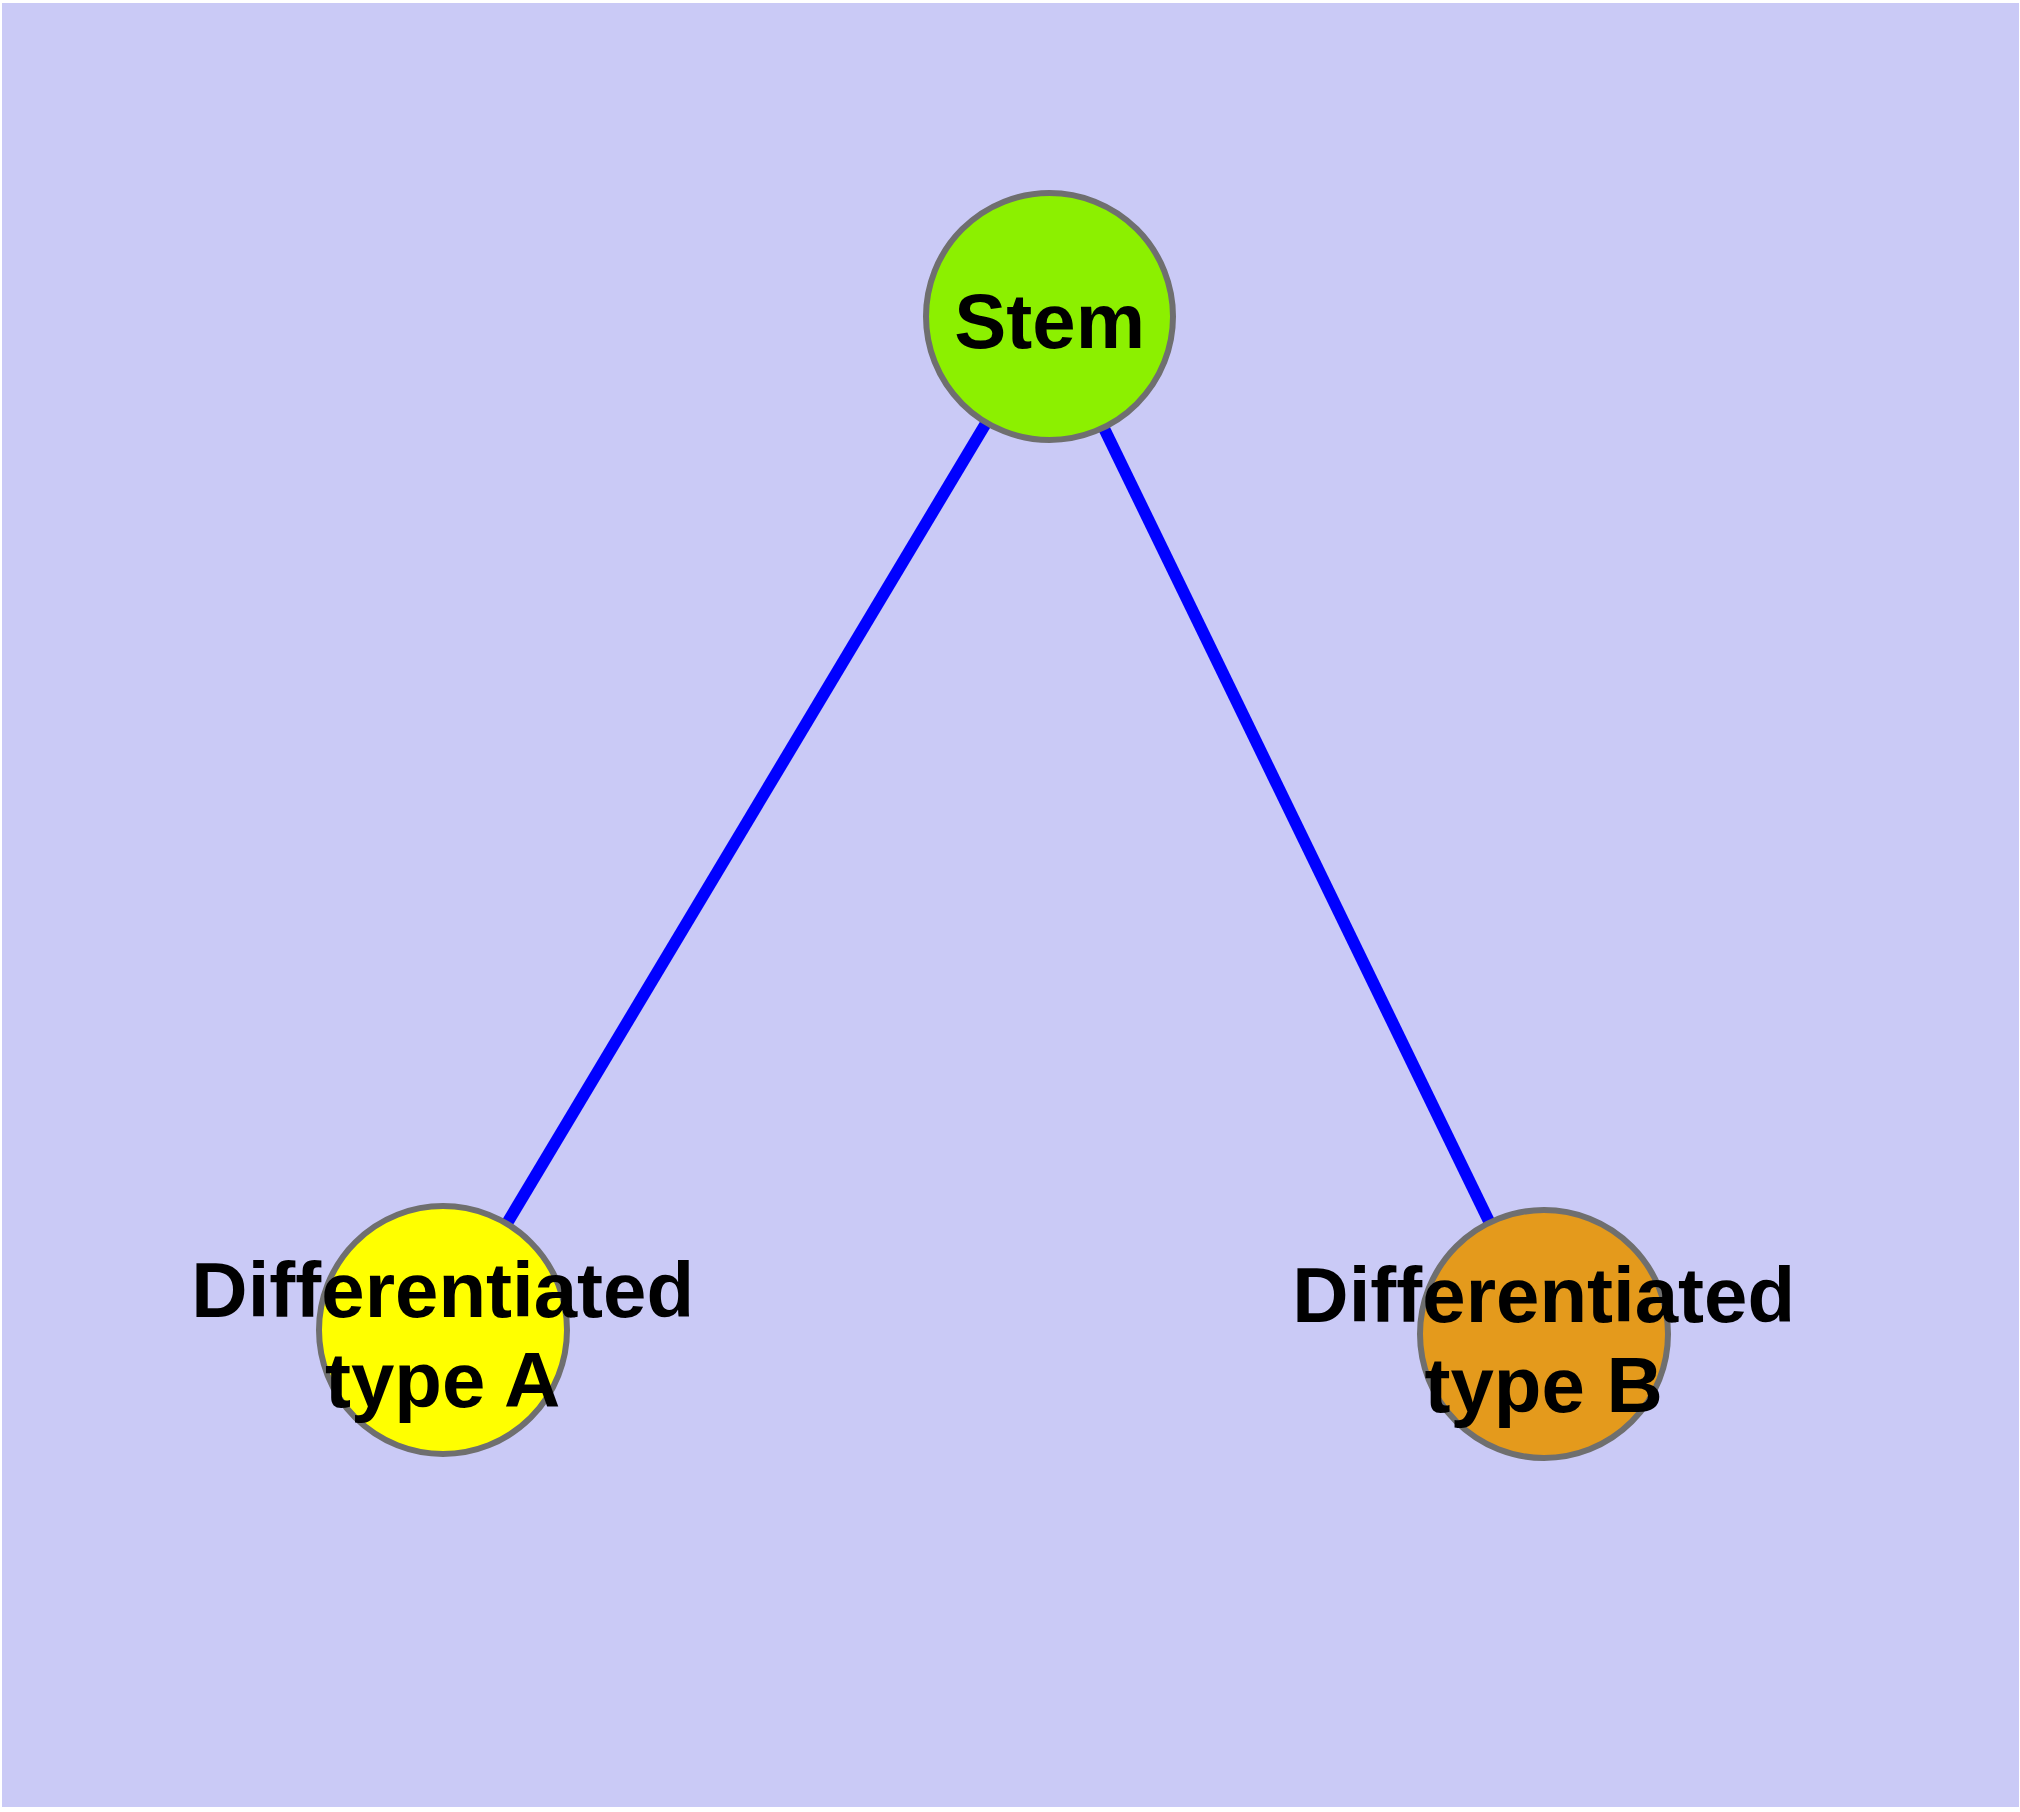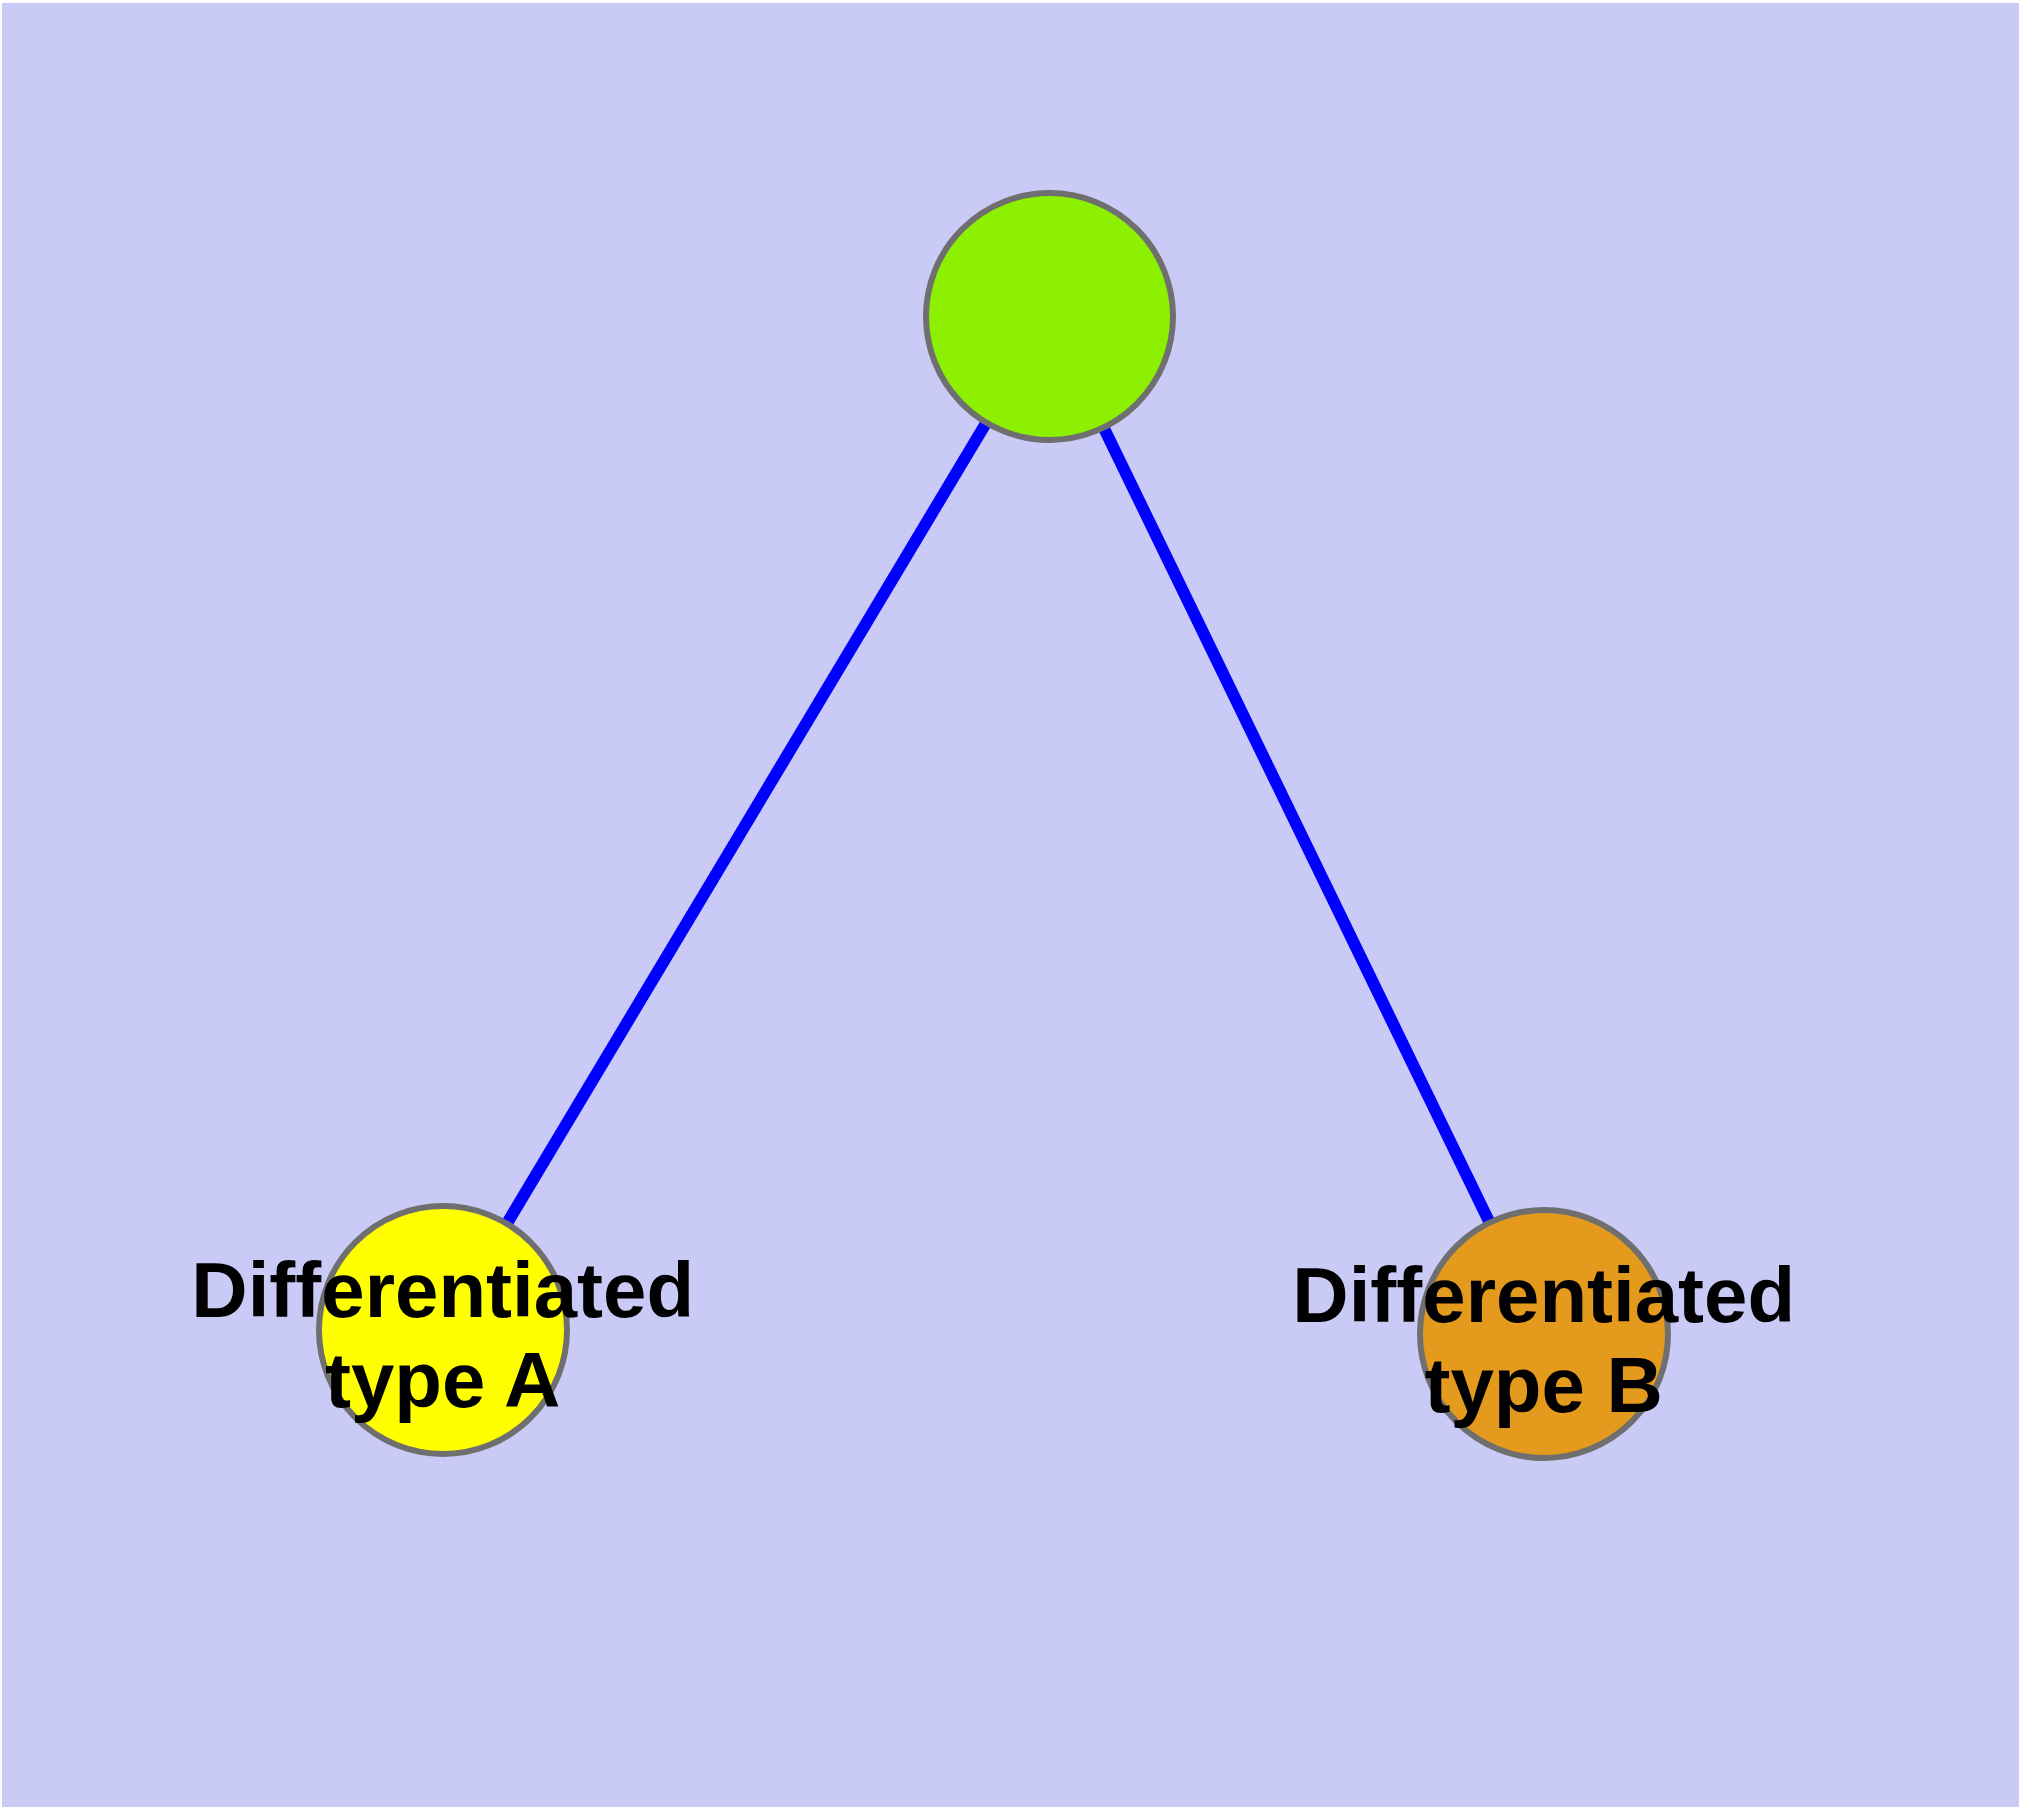--- a/index.html
+++ b/index.html
@@ -63,20 +63,21 @@
       <line x1="1236" y1="370" x2="520" y2="1566" stroke-width="14" stroke="#0000FF"></line>
       <line x1="1236" y1="370" x2="1819" y2="1571" stroke-width="14" stroke="#0000FF"></line>
     </svg>
 
     <div class="node-circle stem" style="background-color: rgb(140, 240, 0); border-color: rgb(111, 111, 111);"></div>
 
     <div class="node-circle typea" style="background-color: rgb(255, 255, 0); border-color: rgb(111, 111, 111);"></div>
 
     <div class="node-circle typeb" style="background-color: rgb(228, 154, 28); border-color: rgb(111, 111, 111);"></div>
 
+    <div class="node-label stem" style="color: rgb(0, 0, 0);">Stem</div>
 
     <div class="node-label typea" style="color: rgb(0, 0, 0);">Differentiated
 type A</div>
 
     <div class="node-label typeb" style="color: rgb(0, 0, 0);">Differentiated
 type B</div>
   </div>
 </div>
 
 

